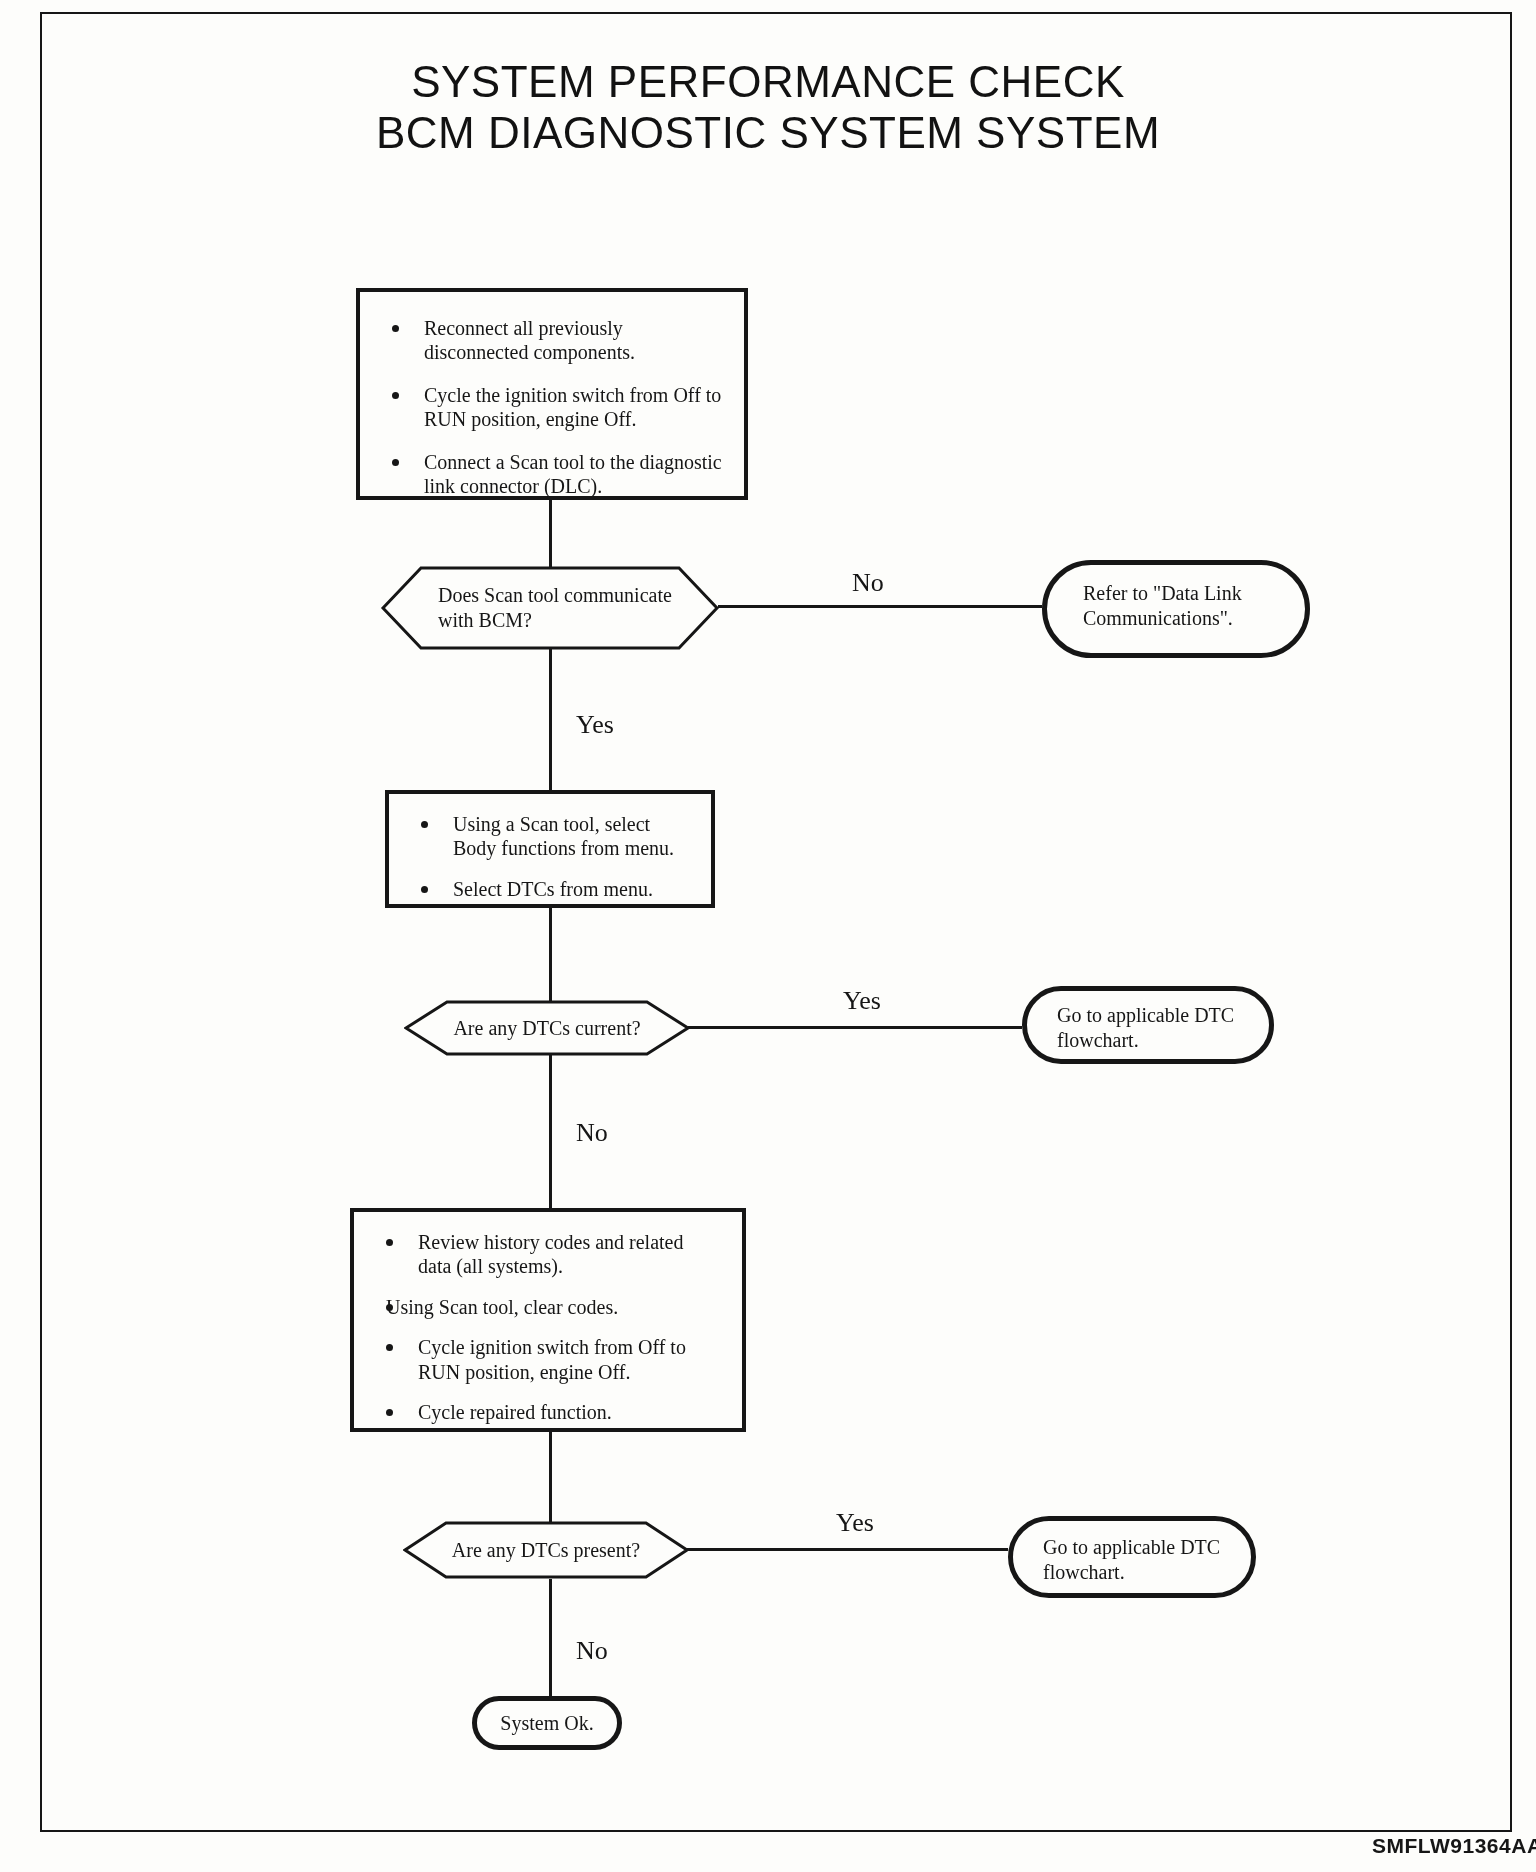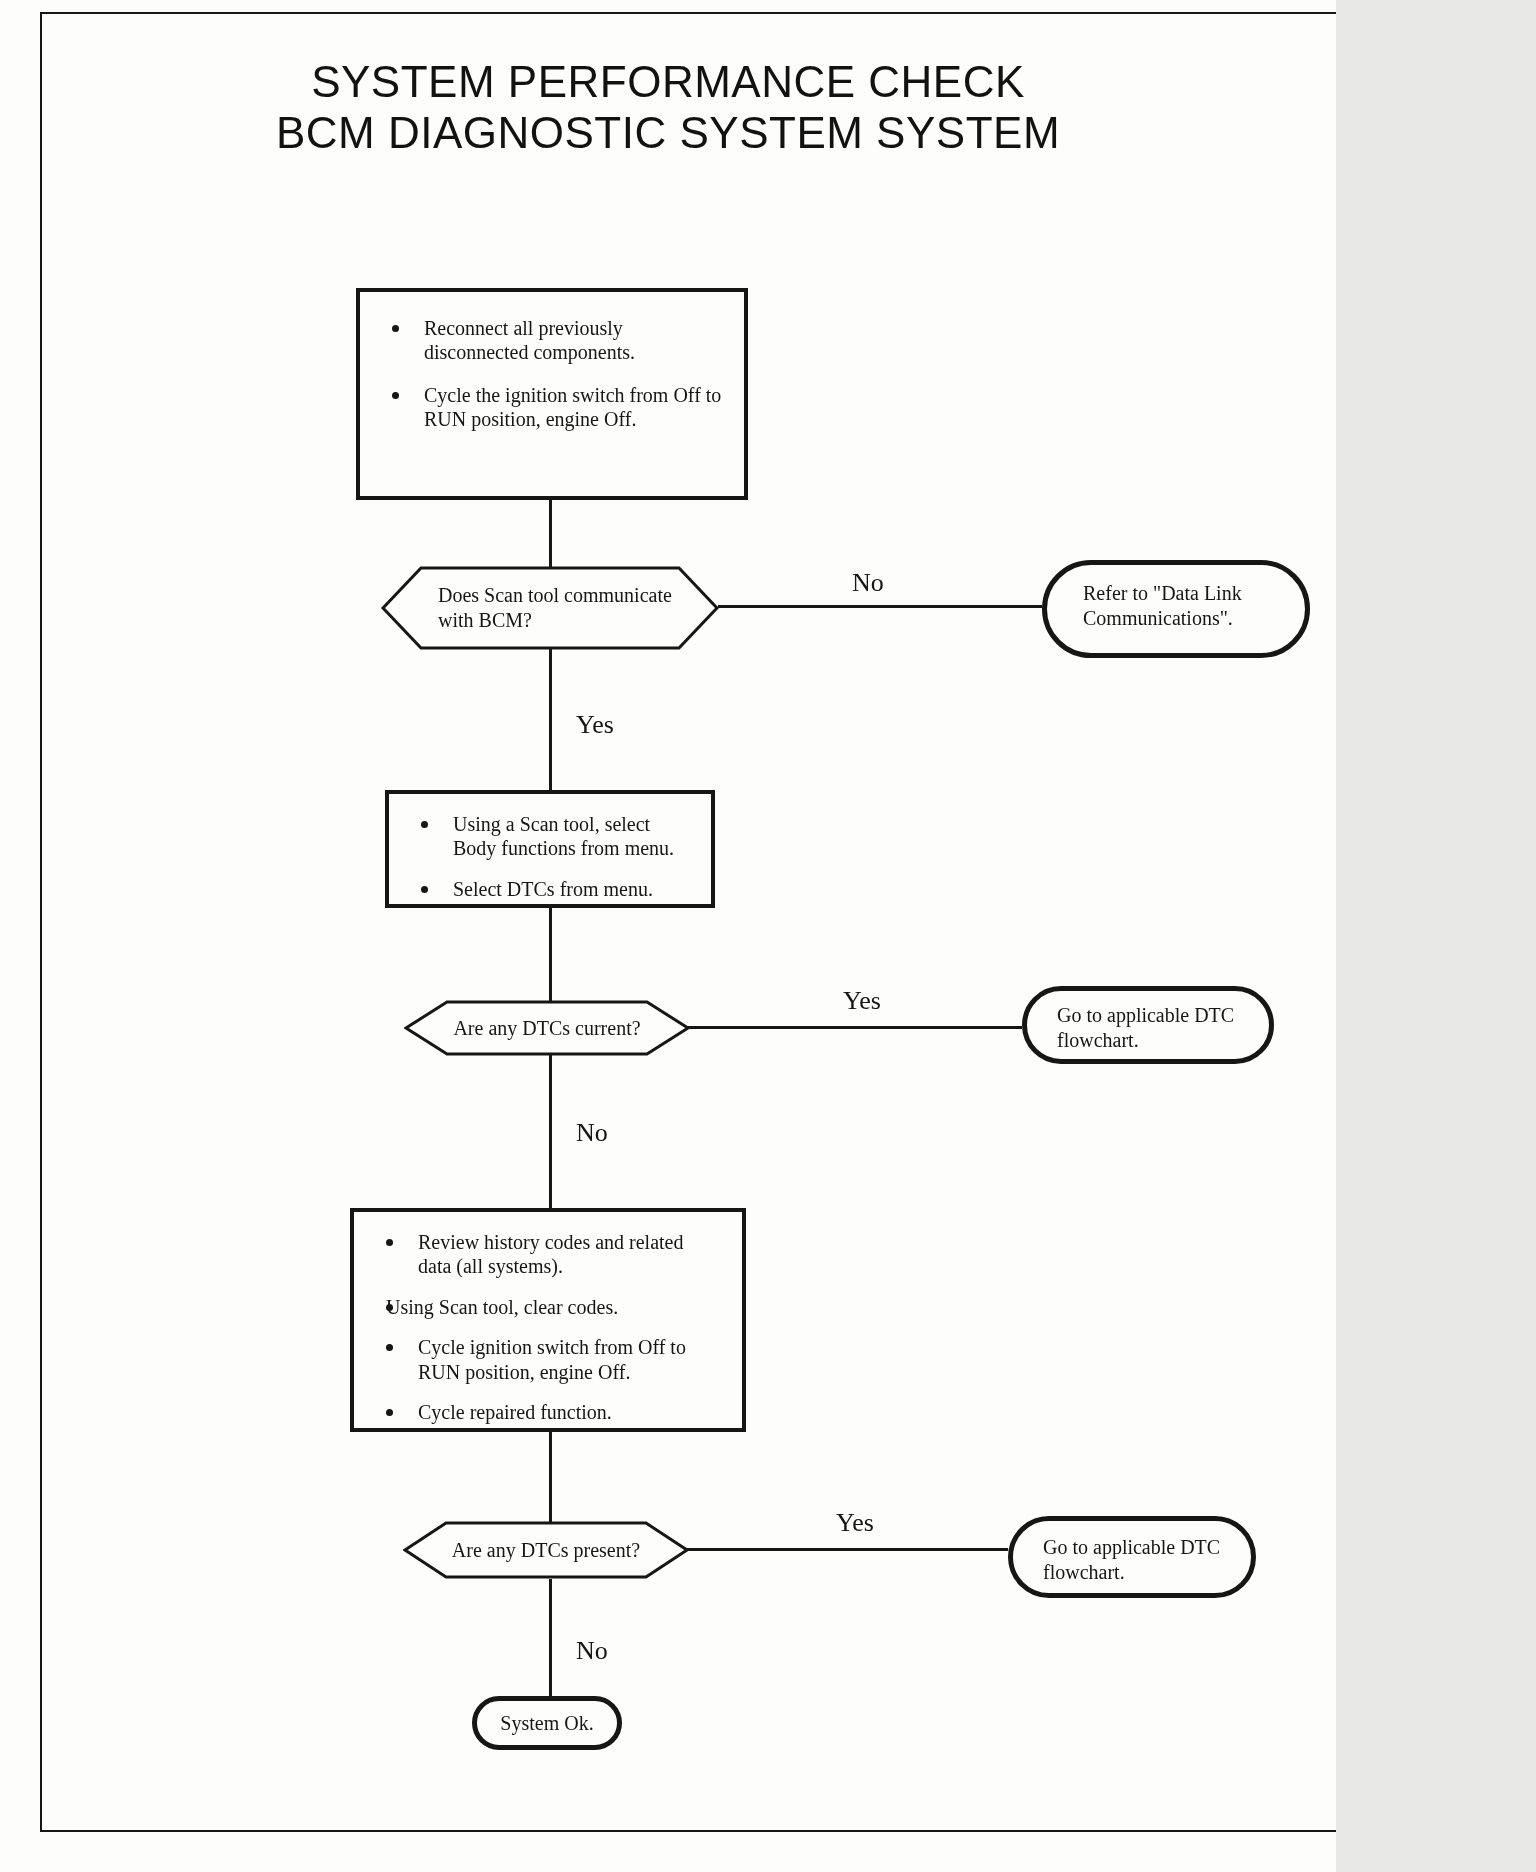--- a/index.html
+++ b/index.html
@@ -1,18 +1,18 @@
 <!DOCTYPE html>
 <html><head>
 <meta charset="utf-8">
 <style>
   html,body { margin:0; padding:0; background:#e8e8e6; }
   .page {
     position: relative;
-    width: 1336px; height: 1872px;
+    width: 1536px; height: 1872px;
     background: #fdfdfb;
     font-family: "Liberation Serif", serif;
     color: #161616;
     overflow: hidden;
   }
   .border-frame {
     position: absolute;
     left: 40px; top: 12px;
     width: 1468px; height: 1816px;
     border: 2px solid #161616;
@@ -90,20 +90,21 @@
 
   <div class="title">
     <div>SYSTEM PERFORMANCE CHECK</div>
     <div>BCM DIAGNOSTIC SYSTEM SYSTEM</div>
   </div>
 
   <div class="pbox" style="left:356px; top:288px; width:392px; height:212px;">
     <ul class="bullets" style="margin-top:24px;">
       <li>Reconnect all previously disconnected components.</li>
       <li style="margin-top:18px;">Cycle the ignition switch from Off to RUN position, engine Off.</li>
+      <li style="margin-top:18px;">Connect a Scan tool to the diagnostic link connector (DLC).</li>
     </ul>
   </div>
 
   <div class="vline" style="left:549px; top:500px; height:68px;"></div>
 
   <div class="hex" style="left:380px; top:566px; width:340px; height:84px;">
     <svg viewBox="0 0 340 84" preserveAspectRatio="none">
       <polygon points="3,42 41,2 299,2 337,42 299,82 41,82" fill="#fdfdfb" stroke="#161616" stroke-width="3"></polygon>
     </svg>
     <div class="hex-text left">Does Scan tool communicate with BCM?</div>

